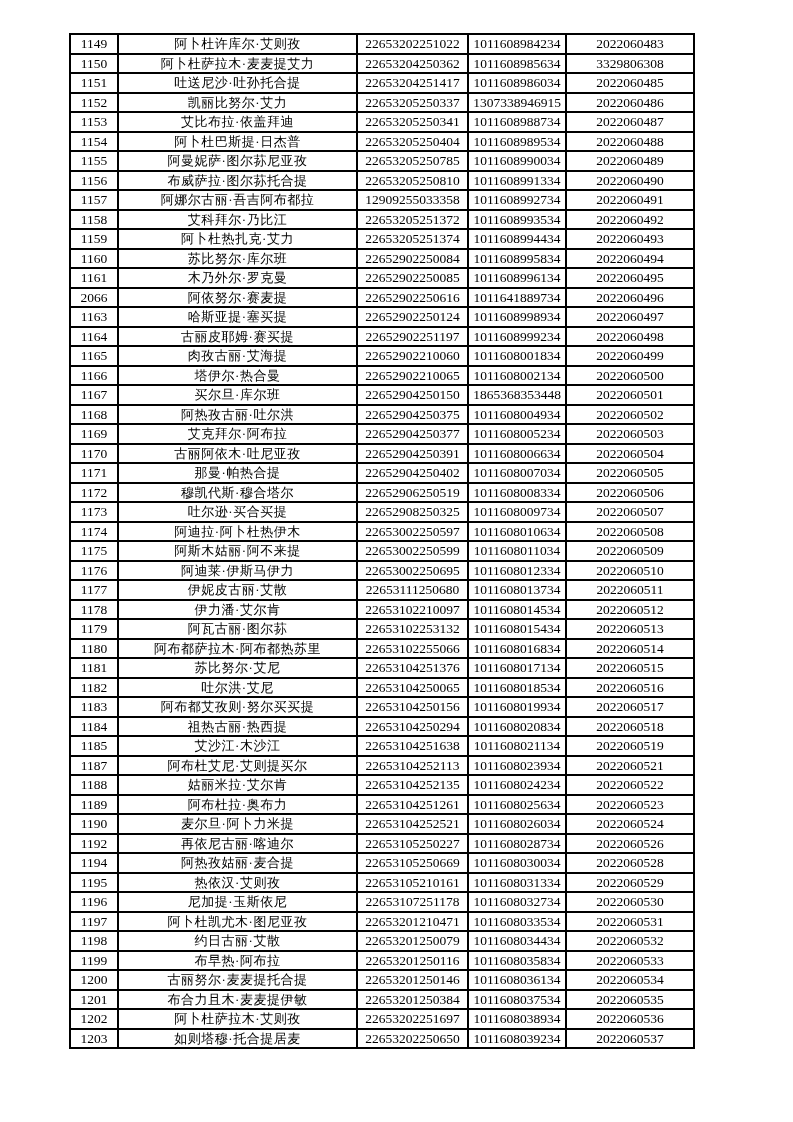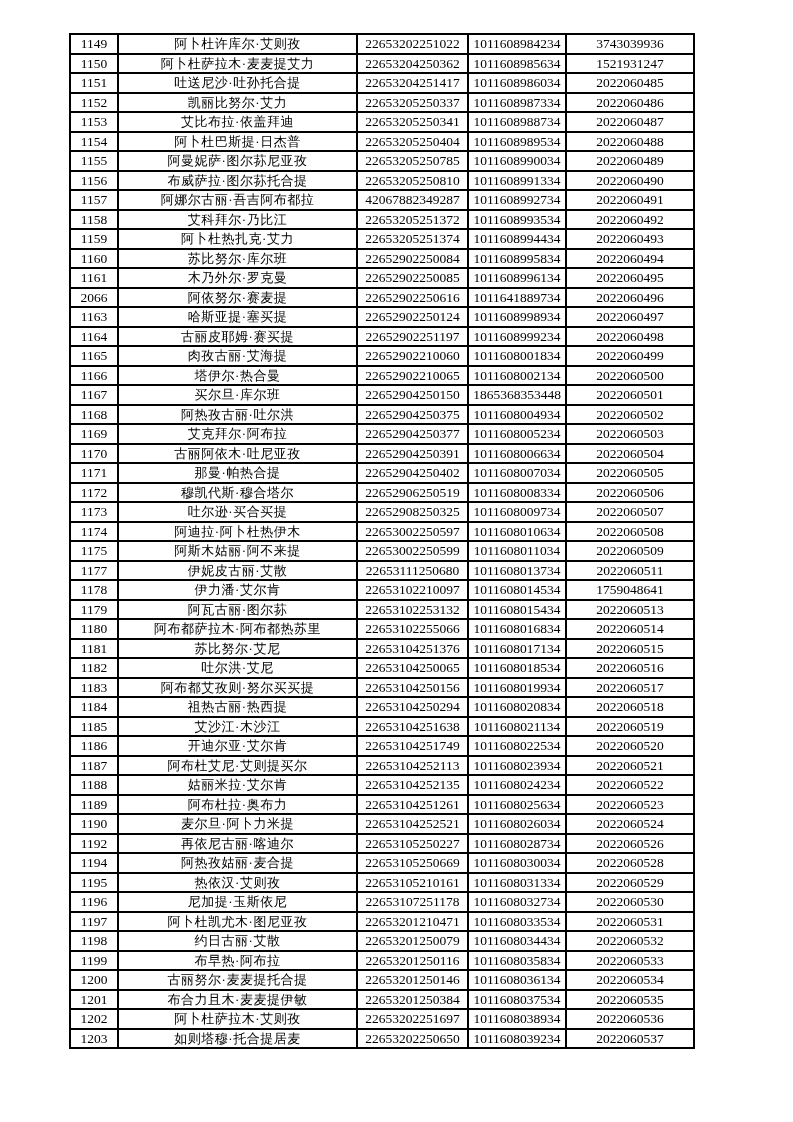--- a/index.html
+++ b/index.html
@@ -56,41 +56,41 @@
       <col class="c3">
       <col class="c4">
       <col class="c5">
     </colgroup>
     <tbody>
         <tr>
     <td class="c-index">1149</td>
     <td class="c-name">阿卜杜许库尔·艾则孜</td>
     <td class="c-num">22653202251022</td>
     <td class="c-num">1011608984234</td>
-    <td class="c-num">3743039936</td>
+    <td class="c-num">2022060483</td>
   </tr>
         <tr>
     <td class="c-index">1150</td>
     <td class="c-name">阿卜杜萨拉木·麦麦提艾力</td>
     <td class="c-num">22653204250362</td>
     <td class="c-num">1011608985634</td>
-    <td class="c-num">1521931247</td>
+    <td class="c-num">3329806308</td>
   </tr>
         <tr>
     <td class="c-index">1151</td>
     <td class="c-name">吐送尼沙·吐孙托合提</td>
     <td class="c-num">22653204251417</td>
     <td class="c-num">1011608986034</td>
     <td class="c-num">2022060485</td>
   </tr>
         <tr>
     <td class="c-index">1152</td>
     <td class="c-name">凯丽比努尔·艾力</td>
     <td class="c-num">22653205250337</td>
-    <td class="c-num">1011608987334</td>
+    <td class="c-num">1307338946915</td>
     <td class="c-num">2022060486</td>
   </tr>
         <tr>
     <td class="c-index">1153</td>
     <td class="c-name">艾比布拉·依盖拜迪</td>
     <td class="c-num">22653205250341</td>
     <td class="c-num">1011608988734</td>
     <td class="c-num">2022060487</td>
   </tr>
         <tr>
@@ -110,21 +110,21 @@
         <tr>
     <td class="c-index">1156</td>
     <td class="c-name">布威萨拉·图尔荪托合提</td>
     <td class="c-num">22653205250810</td>
     <td class="c-num">1011608991334</td>
     <td class="c-num">2022060490</td>
   </tr>
         <tr>
     <td class="c-index">1157</td>
     <td class="c-name">阿娜尔古丽·吾吉阿布都拉</td>
-    <td class="c-num">42067882349287</td>
+    <td class="c-num">12909255033358</td>
     <td class="c-num">1011608992734</td>
     <td class="c-num">2022060491</td>
   </tr>
         <tr>
     <td class="c-index">1158</td>
     <td class="c-name">艾科拜尔·乃比江</td>
     <td class="c-num">22653205251372</td>
     <td class="c-num">1011608993534</td>
     <td class="c-num">2022060492</td>
   </tr>
@@ -241,32 +241,39 @@
     <td class="c-num">2022060508</td>
   </tr>
         <tr>
     <td class="c-index">1175</td>
     <td class="c-name">阿斯木姑丽·阿不来提</td>
     <td class="c-num">22653002250599</td>
     <td class="c-num">1011608011034</td>
     <td class="c-num">2022060509</td>
   </tr>
         <tr>
+    <td class="c-index">1176</td>
+    <td class="c-name">阿迪莱·伊斯马伊力</td>
+    <td class="c-num">22653002250695</td>
+    <td class="c-num">1011608012334</td>
+    <td class="c-num">2022060510</td>
+  </tr>
+        <tr>
     <td class="c-index">1177</td>
     <td class="c-name">伊妮皮古丽·艾散</td>
     <td class="c-num">22653111250680</td>
     <td class="c-num">1011608013734</td>
     <td class="c-num">2022060511</td>
   </tr>
         <tr>
     <td class="c-index">1178</td>
     <td class="c-name">伊力潘·艾尔肯</td>
     <td class="c-num">22653102210097</td>
     <td class="c-num">1011608014534</td>
-    <td class="c-num">1759048641</td>
+    <td class="c-num">2022060512</td>
   </tr>
         <tr>
     <td class="c-index">1179</td>
     <td class="c-name">阿瓦古丽·图尔荪</td>
     <td class="c-num">22653102253132</td>
     <td class="c-num">1011608015434</td>
     <td class="c-num">2022060513</td>
   </tr>
         <tr>
     <td class="c-index">1180</td>
@@ -304,27 +311,20 @@
     <td class="c-num">2022060518</td>
   </tr>
         <tr>
     <td class="c-index">1185</td>
     <td class="c-name">艾沙江·木沙江</td>
     <td class="c-num">22653104251638</td>
     <td class="c-num">1011608021134</td>
     <td class="c-num">2022060519</td>
   </tr>
         <tr>
-    <td class="c-index">1186</td>
-    <td class="c-name">开迪尔亚·艾尔肯</td>
-    <td class="c-num">22653104251749</td>
-    <td class="c-num">1011608022534</td>
-    <td class="c-num">2022060520</td>
-  </tr>
-        <tr>
     <td class="c-index">1187</td>
     <td class="c-name">阿布杜艾尼·艾则提买尔</td>
     <td class="c-num">22653104252113</td>
     <td class="c-num">1011608023934</td>
     <td class="c-num">2022060521</td>
   </tr>
         <tr>
     <td class="c-index">1188</td>
     <td class="c-name">姑丽米拉·艾尔肯</td>
     <td class="c-num">22653104252135</td>

